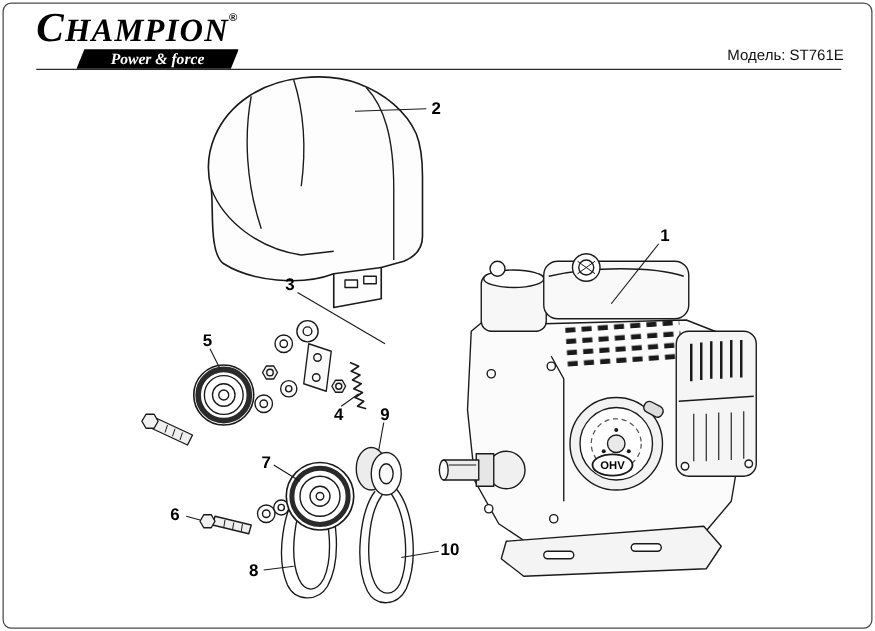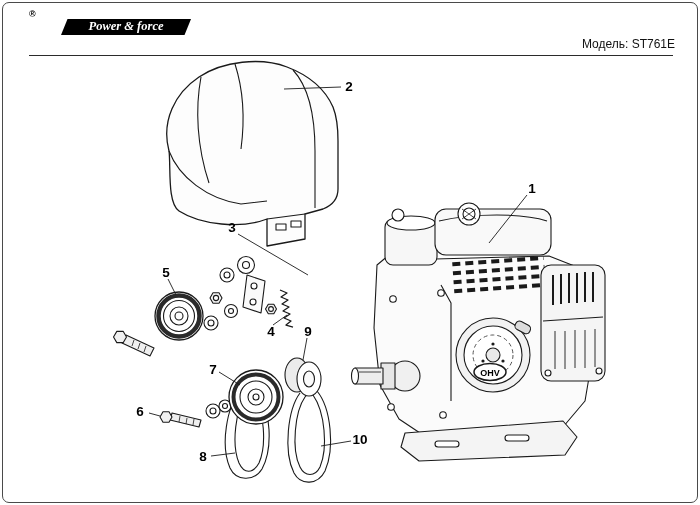--- a/index.html
+++ b/index.html
@@ -12,21 +12,21 @@
   .logo { position:absolute; left:26px; top:5px; width:185px; }
   .brand-line { display:flex; align-items:flex-start; }
   .brand {
     display:block; font-family:"Liberation Serif",serif; font-style:italic; font-weight:bold;
     font-size:26px; line-height:0.95; letter-spacing:1px; color:#000;
   }
   .brand::first-letter { font-size:33px; }
   .reg { font-size:9px; margin-top:1px; font-weight:bold; }
   .banner {
     margin-left:32px; margin-top:0px; background:#000; color:#fff;
-    width:130px; height:16px; display:flex; justify-content:center;
+    width:130px; height:16px; display:flex; align-items:center; justify-content:center;
     clip-path:polygon(5% 0, 100% 0, 95% 100%, 0 100%);
   }
   .banner-text { font-family:"Liberation Serif",serif; font-style:italic; font-weight:bold; font-size:12.5px; }
   .catalog-title {
     position:absolute; left:130px; top:33px; width:430px; text-align:center;
     font-size:12.5px; color:#111;
   }
   .model-label { position:absolute; right:22px; top:34px; font-size:12px; color:#111;margin-left:20px; }
   .header-rule { position:absolute; left:26px; right:24px; top:52px; border-top:1.4px solid #2b2b2b; }
   
@@ -36,20 +36,21 @@
   }
   svg text.badge { font-family:"Liberation Sans",sans-serif; font-weight:bold; font-size:9px; fill:#000; }
 </style>
 </head>
 <body>
 
 <div class="page">
 
   <div class="logo">
     <div class="brand-line">
+      <span class="brand">CHAMPION</span>
       <span class="reg">®</span>
     </div>
     <div class="banner">
       <span class="banner-text">Power &amp; force</span>
     </div>
   </div>
   <div class="model-label">Модель: ST761E</div>
   <div class="header-rule"></div>
 
   <svg class="diagram" viewBox="0 0 696 501">

